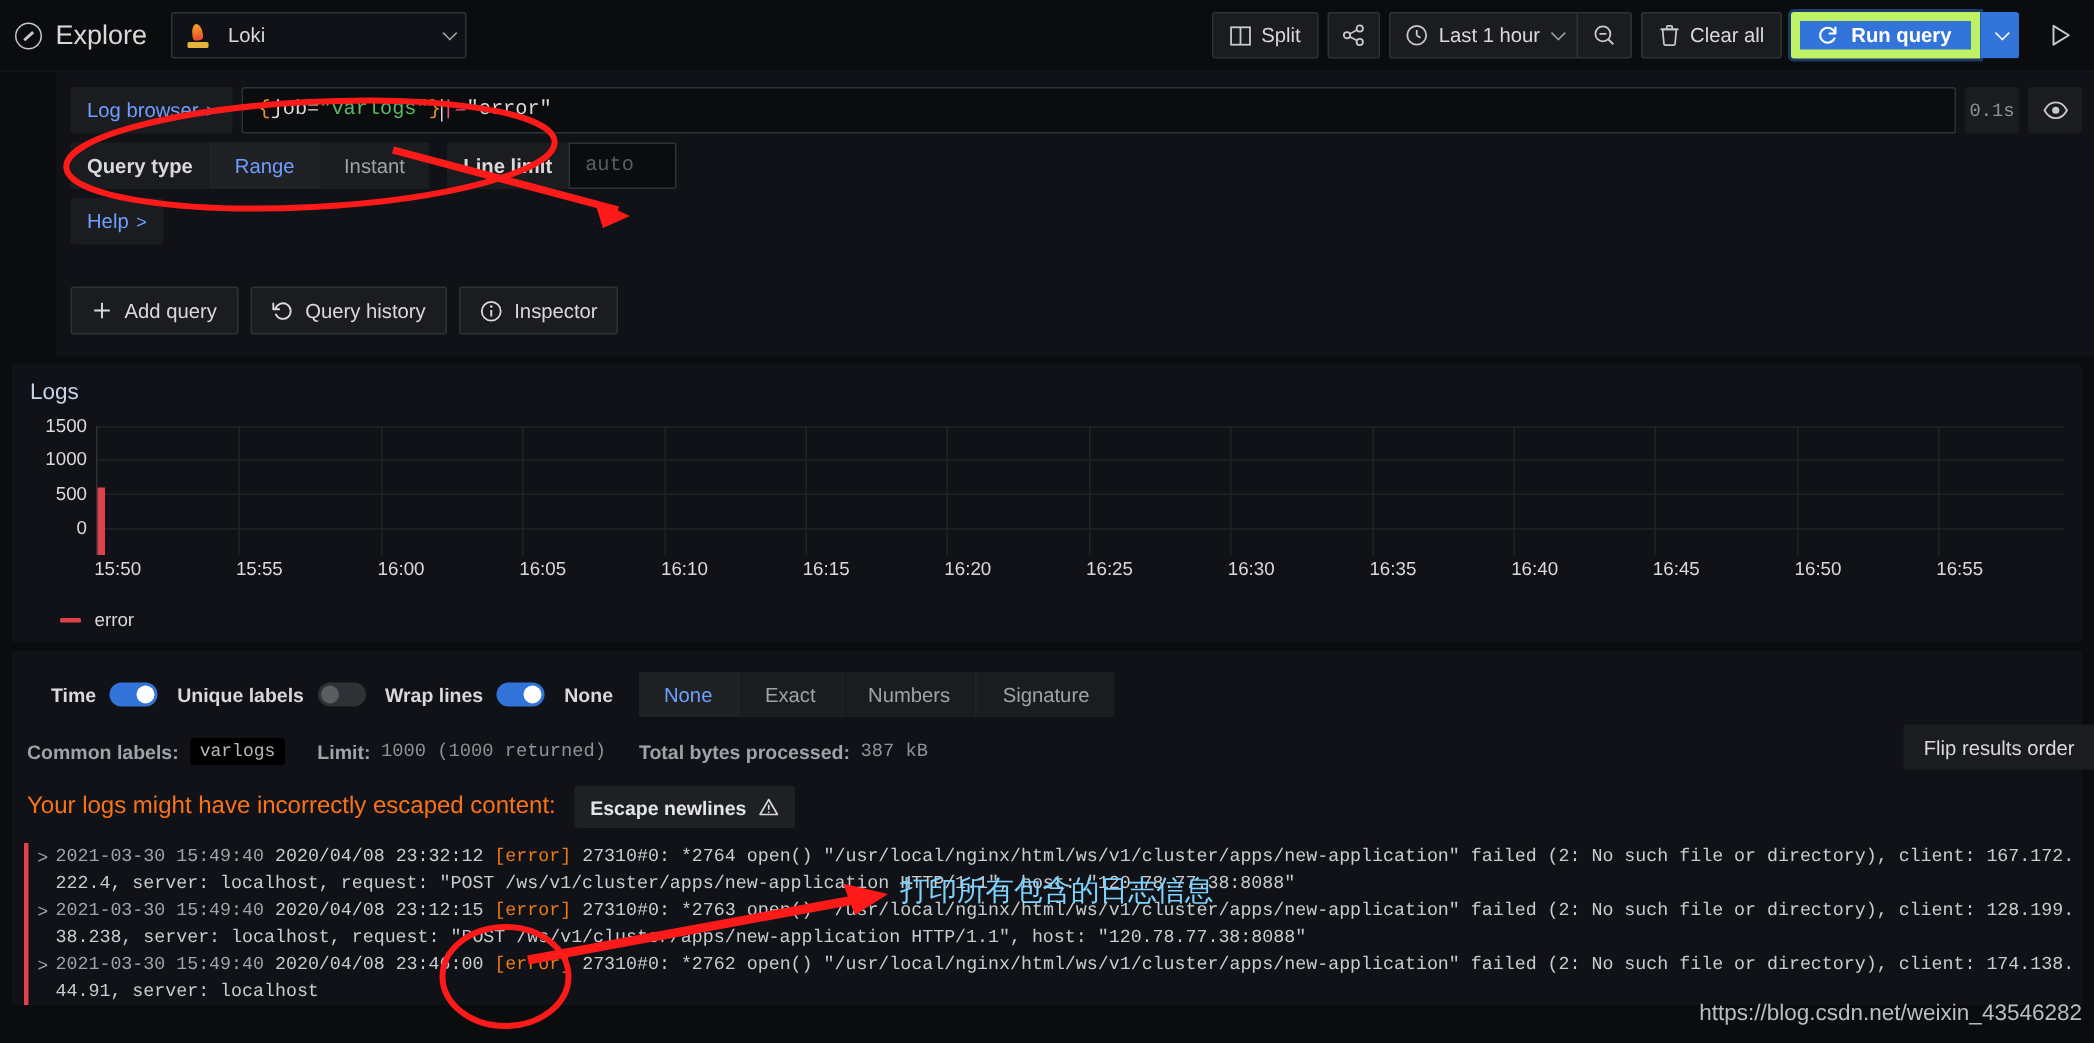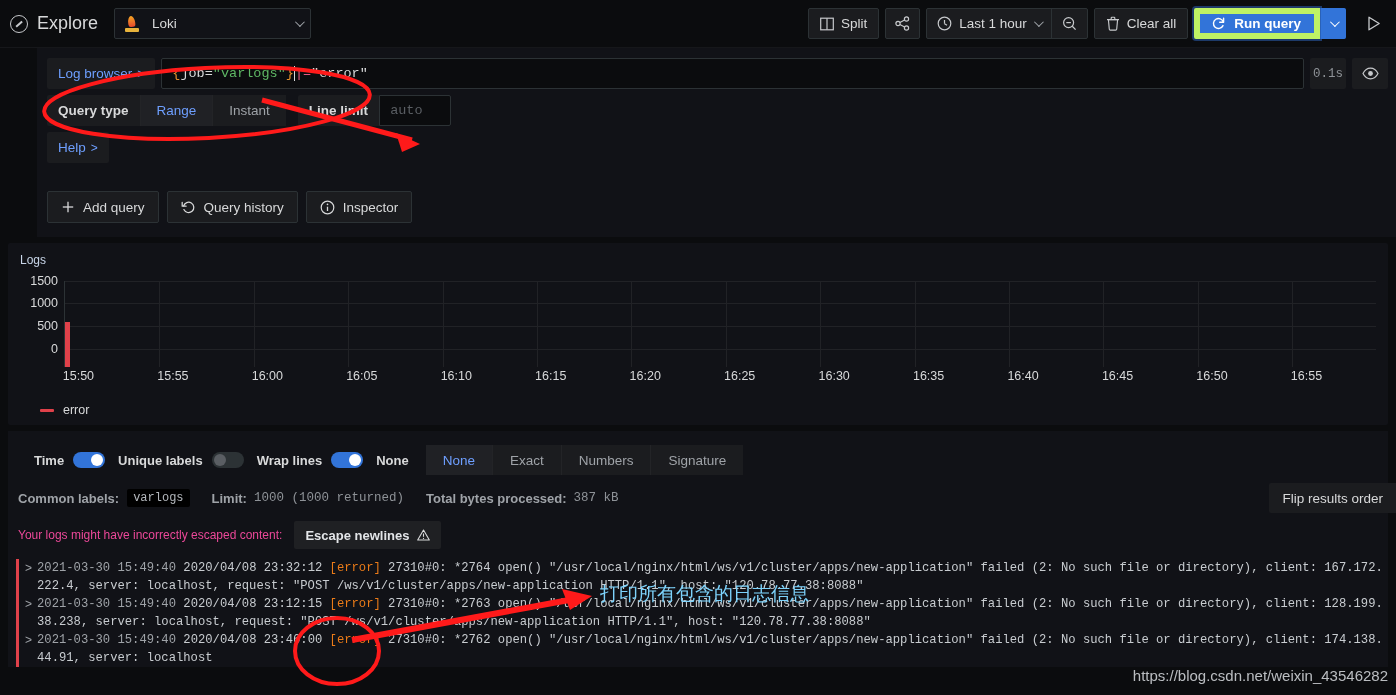--- a/index.html
+++ b/index.html
@@ -149,21 +149,21 @@
     height: 32px; background: #1b1c1f; border: 1px solid #2c3235;
     border-radius: 2px; display: flex; align-items: center; gap: 8px;
     padding: 0 13px; font-size: 13.5px; color: #d8d9da;
   }
 
   
   .panel {
     background: #111217; margin: 6px 8px 0 8px; border-radius: 2px;
     padding: 10px 12px 8px 12px;
   }
-  .panel-title { font-size: 12px; color: #c8d5e8; margin-bottom: 14px; }
+  .panel-title { font-size: 15px; color: #c8d5e8; margin-bottom: 14px; }
   .graph-wrap { position: relative; height: 110px; }
   .y-axis {
     position: absolute; left: 0; top: 0; width: 38px; height: 86px;
     font-size: 12.5px; color: #d8d9da; text-align: right;
   }
   .y-tick { position: absolute; right: 0; transform: translateY(-50%); }
   .plot {
     position: absolute; left: 44px; right: 0; top: 0; height: 86px;
     border-left: 1px solid #2c3235;
   }
@@ -224,21 +224,21 @@
     padding: 12px 12px 0 10px; font-size: 13px;
   }
   .stat-k { color: #9fa3a8; font-weight: bold; }
   .stat-v { color: #8e9297; font-family: Liberation Mono, monospace; font-size: 12.5px; }
   .chip-label {
     background: #000000; border-radius: 2px; padding: 2px 6px;
     font-family: "Liberation Mono", monospace; font-size: 12px; color: #b4b8bd;
   }
 
   .escape-row { display: flex; align-items: center; gap: 12px; padding: 14px 12px 0 10px; }
-  .escape-txt { font-size: 12px; color: #ec4899; }
+  .escape-txt { font-size: 16px; color: #f97316; }
   .escape-btn {
     height: 28px; background: #1f2023; border-radius: 2px;
     display: flex; align-items: center; gap: 8px; padding: 0 11px;
     font-size: 13px; font-weight: bold; color: #e3e5e8;
   }
 
   .log-list { margin-top: 10px; padding-left: 8px; }
   .log-row {
     display: flex; align-items: flex-start;
     border-left: 3px solid #e0414a; padding-left: 4px; margin-bottom: 0;

